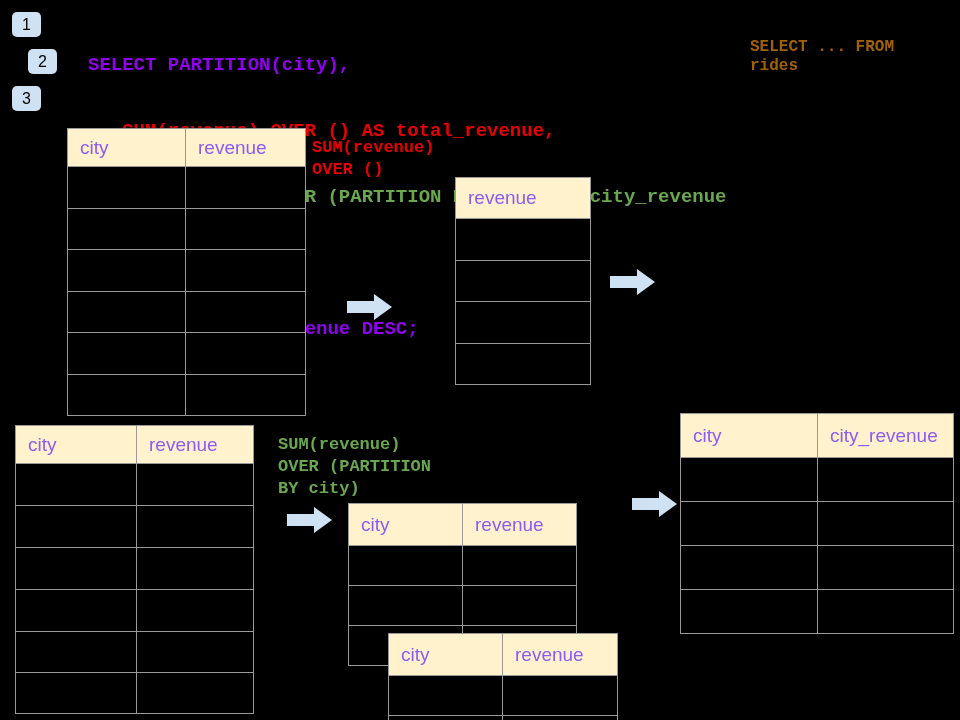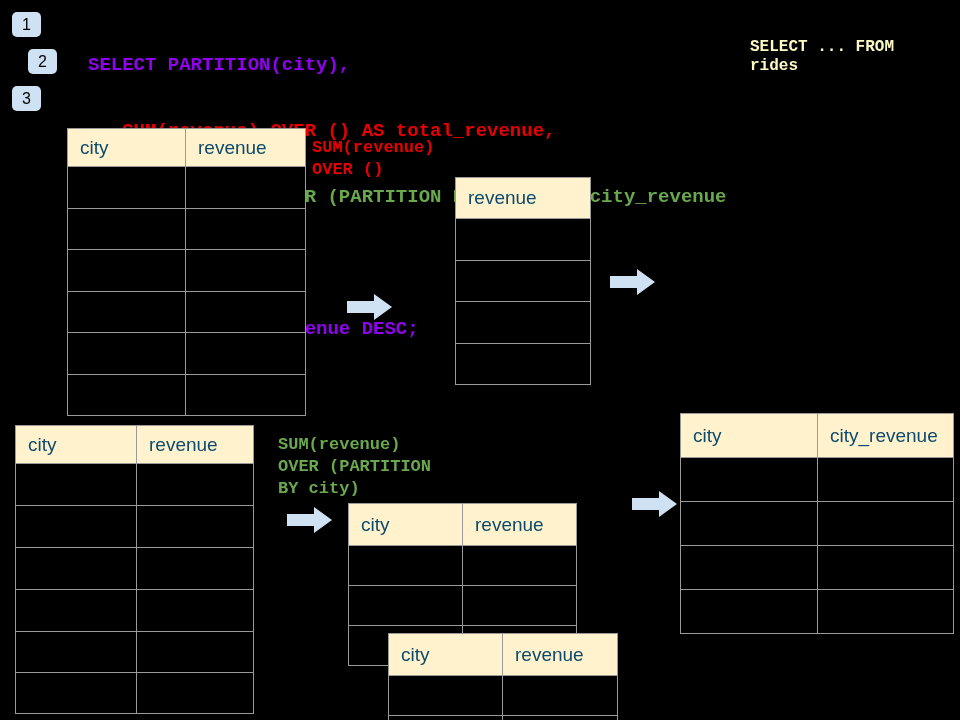--- a/index.html
+++ b/index.html
@@ -12,21 +12,21 @@
 
   
   .code{position:absolute;left:88px;top:10px;font:bold 19px/22px "Liberation Mono",monospace;
         white-space:pre;}
   .sidenote{position:absolute;left:750px;top:38px;font:bold 16px/19px "Liberation Mono",monospace;
         white-space:pre;}
   .freelabel{position:absolute;font:bold 17px/22px "Liberation Mono",monospace;white-space:pre;}
 
   
   table.dtable{position:absolute;border-collapse:collapse;table-layout:fixed;background:#000;}
-  table.dtable th{background:#fff2cc;border:1px solid #999;color:#0c4a6e;
+  table.dtable th{background:#fff2cc;border:1px solid #999;color:#8b5cf6;
         font:19px "Liberation Sans",sans-serif;font-weight:normal;
         text-align:left;padding:0 0 0 12px;vertical-align:middle;margin-left:24px;}
   table.dtable td{border:1px solid #999;background:transparent;padding:0;}
 
   .arrow{position:absolute;width:46px;height:28px;}
 </style>
 </head>
 <body>
 
 <div id="page">
@@ -36,21 +36,21 @@
   <div class="badge" style="left:12px;top:86px">3</div>
 
   <div class="code">
     <div style="color: rgb(145, 0, 240);">SELECT PARTITION(city),</div>
     <div style="color: rgb(230, 0, 0);">   SUM(revenue) OVER () AS total_revenue,</div>
     <div style="color: rgb(106, 168, 79);">   SUM(revenue) OVER (PARTITION BY city) as city_revenue</div>
     <div style="color: rgb(145, 0, 240);">  FROM rides</div>
     <div style="color: rgb(145, 0, 240);">  ORDER by city_revenue DESC;</div>
   </div>
 
-  <div class="sidenote" style="color: #fef9c3;">SELECT ... FROM
+  <div class="sidenote" style="color: #a16207;">SELECT ... FROM
 rides</div>
 
   <table class="dtable" style="left:67px;top:128px;width:238px">
     <colgroup>
         <col style="width:118px">
         <col style="width:120px">
       </colgroup>
     <thead>
         <tr style="height:38px">
       <th>city</th>

